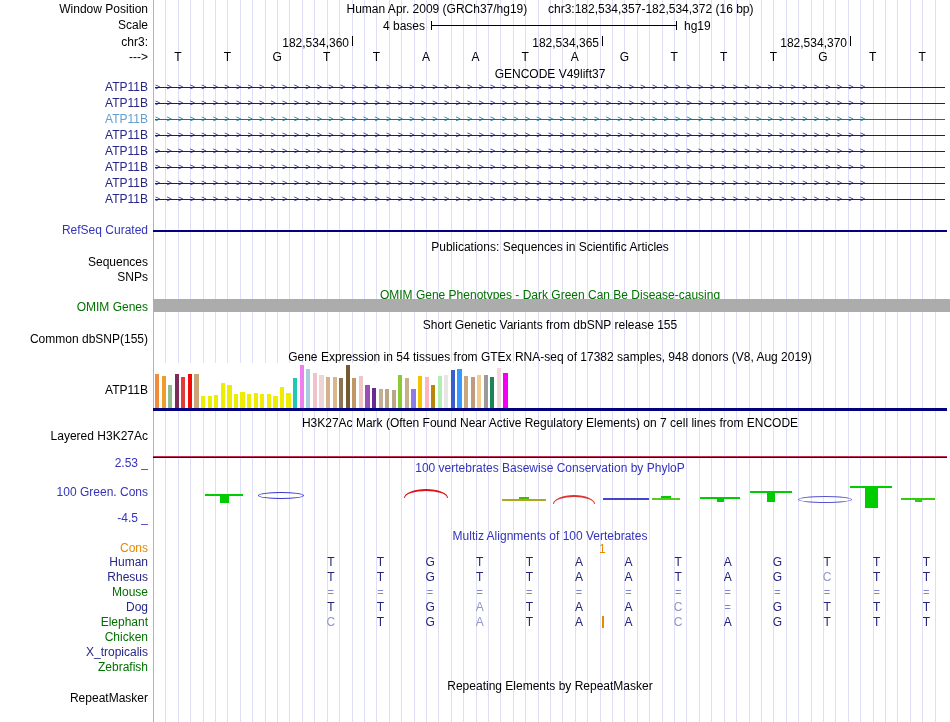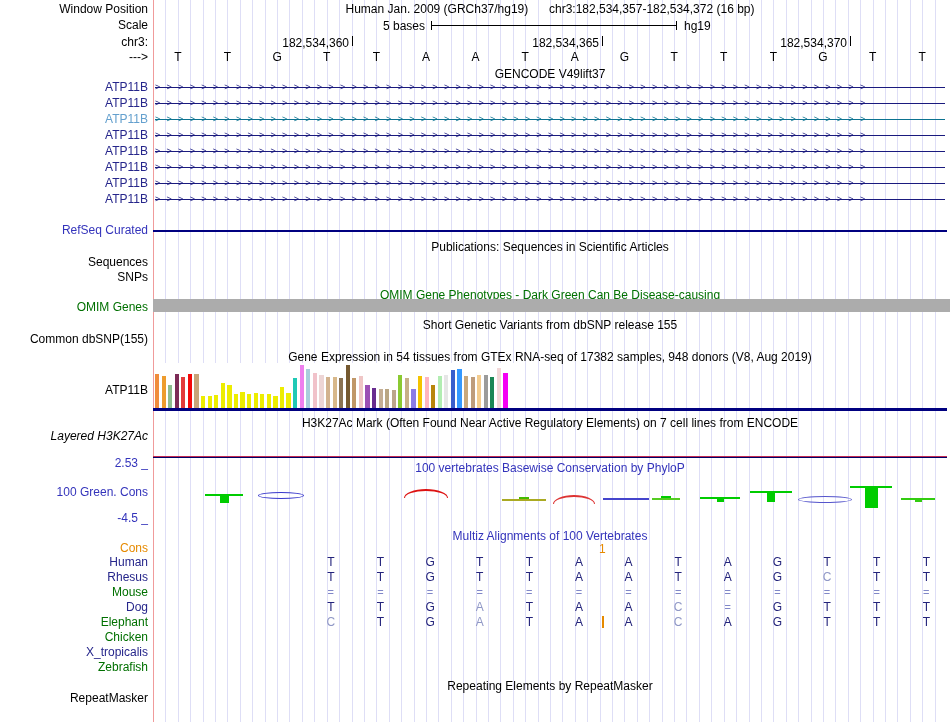--- a/index.html
+++ b/index.html
@@ -92,27 +92,27 @@
       <div class="gridline" style="left: 884.969px;"></div>
       <div class="gridline" style="left: 897.375px;"></div>
       <div class="gridline" style="left: 909.781px;"></div>
       <div class="gridline" style="left: 922.188px;"></div>
       <div class="gridline" style="left: 934.594px;"></div>
     </div>
   <div class="pink-div" style="left:153px;"></div>
 
   <div class="lbl" style="top:3px;">Window Position</div>
   <div class="ttl" style="top:2px;">
-    <span>Human Jan. 2009 (GRCh37/hg19)</span>
+    <span>Human Apr. 2009 (GRCh37/hg19)</span>
     <span style="display:inline-block;width:14px;"></span>
     <span>chr3:182,534,357-182,534,372 (16 bp)</span>
   </div>
 
   <div class="lbl" style="top:19px;">Scale</div>
-  <div class="abs" style="top:19px;left:330px;width:95px;text-align:right;">5 bases</div>
+  <div class="abs" style="top:19px;left:330px;width:95px;text-align:right;">4 bases</div>
   <div class="abs" style="top:25px;left:431px;width:246px;height:1px;background:#000;"></div>
   <div class="abs" style="top:21px;left:431px;width:1px;height:9px;background:#000;"></div>
   <div class="abs" style="top:21px;left:676px;width:1px;height:9px;background:#000;"></div>
   <div class="abs" style="top:19px;left:684px;">hg19</div>
 
   <div class="lbl" style="top:36px;">chr3:</div>
   <div id="pos-ticks">
       <div class="abs" style="top: 36px; left: 257px; width: 92px; text-align: right;">182,534,360</div>
       <div class="tickmark" style="top: 36px; left: 352px;"></div>
       <div class="abs" style="top: 36px; left: 507px; width: 92px; text-align: right;">182,534,365</div>
@@ -254,21 +254,21 @@
       <div class="abs" style="top: 377px; left: 470.556px; width: 4.2px; height: 31px; background: rgb(190, 156, 124);"></div>
       <div class="abs" style="top: 375px; left: 477.13px; width: 4.2px; height: 33px; background: rgb(244, 204, 142);"></div>
       <div class="abs" style="top: 375px; left: 483.704px; width: 4.2px; height: 33px; background: rgb(155, 155, 155);"></div>
       <div class="abs" style="top: 377px; left: 490.278px; width: 4.2px; height: 31px; background: rgb(27, 134, 85);"></div>
       <div class="abs" style="top: 368px; left: 496.852px; width: 4.2px; height: 40px; background: rgb(242, 216, 216);"></div>
       <div class="abs" style="top: 373px; left: 503.426px; width: 4.2px; height: 35px; background: rgb(244, 0, 244);"></div>
     </div>
   <div class="hbar" style="top:408px;height:3px;background:#000080;"></div>
 
   <div class="ttl" style="top:416px;">H3K27Ac Mark (Often Found Near Active Regulatory Elements) on 7 cell lines from ENCODE</div>
-  <div class="lbl" style="top:430px;font-style:italic;">Layered H3K27Ac</div>
+  <div class="lbl" style="top:430px;">Layered H3K27Ac</div>
   <div class="hbar" style="top:456px;height:1px;background:#C22B52;"></div>
   <div class="hbar" style="top:457px;height:1px;background:#000066;"></div>
 
   <div class="lbl c-blue" style="top:457px;">2.53 _</div>
   <div class="ttl c-blue" style="top:461px;">100 vertebrates Basewise Conservation by PhyloP</div>
   <div class="lbl c-blue" style="top:486px;">100 Green. Cons</div>
   <div class="lbl c-blue" style="top:512px;">-4.5 _</div>
   <div id="cons-marks">
       <div class="consmark" style="left: 205px; top: 494px; width: 38px; height: 2px; background: rgb(0, 204, 0);"></div>
       <div class="consmark" style="left: 219.5px; top: 494px; width: 9px; height: 9px; background: rgb(0, 204, 0);"></div>

